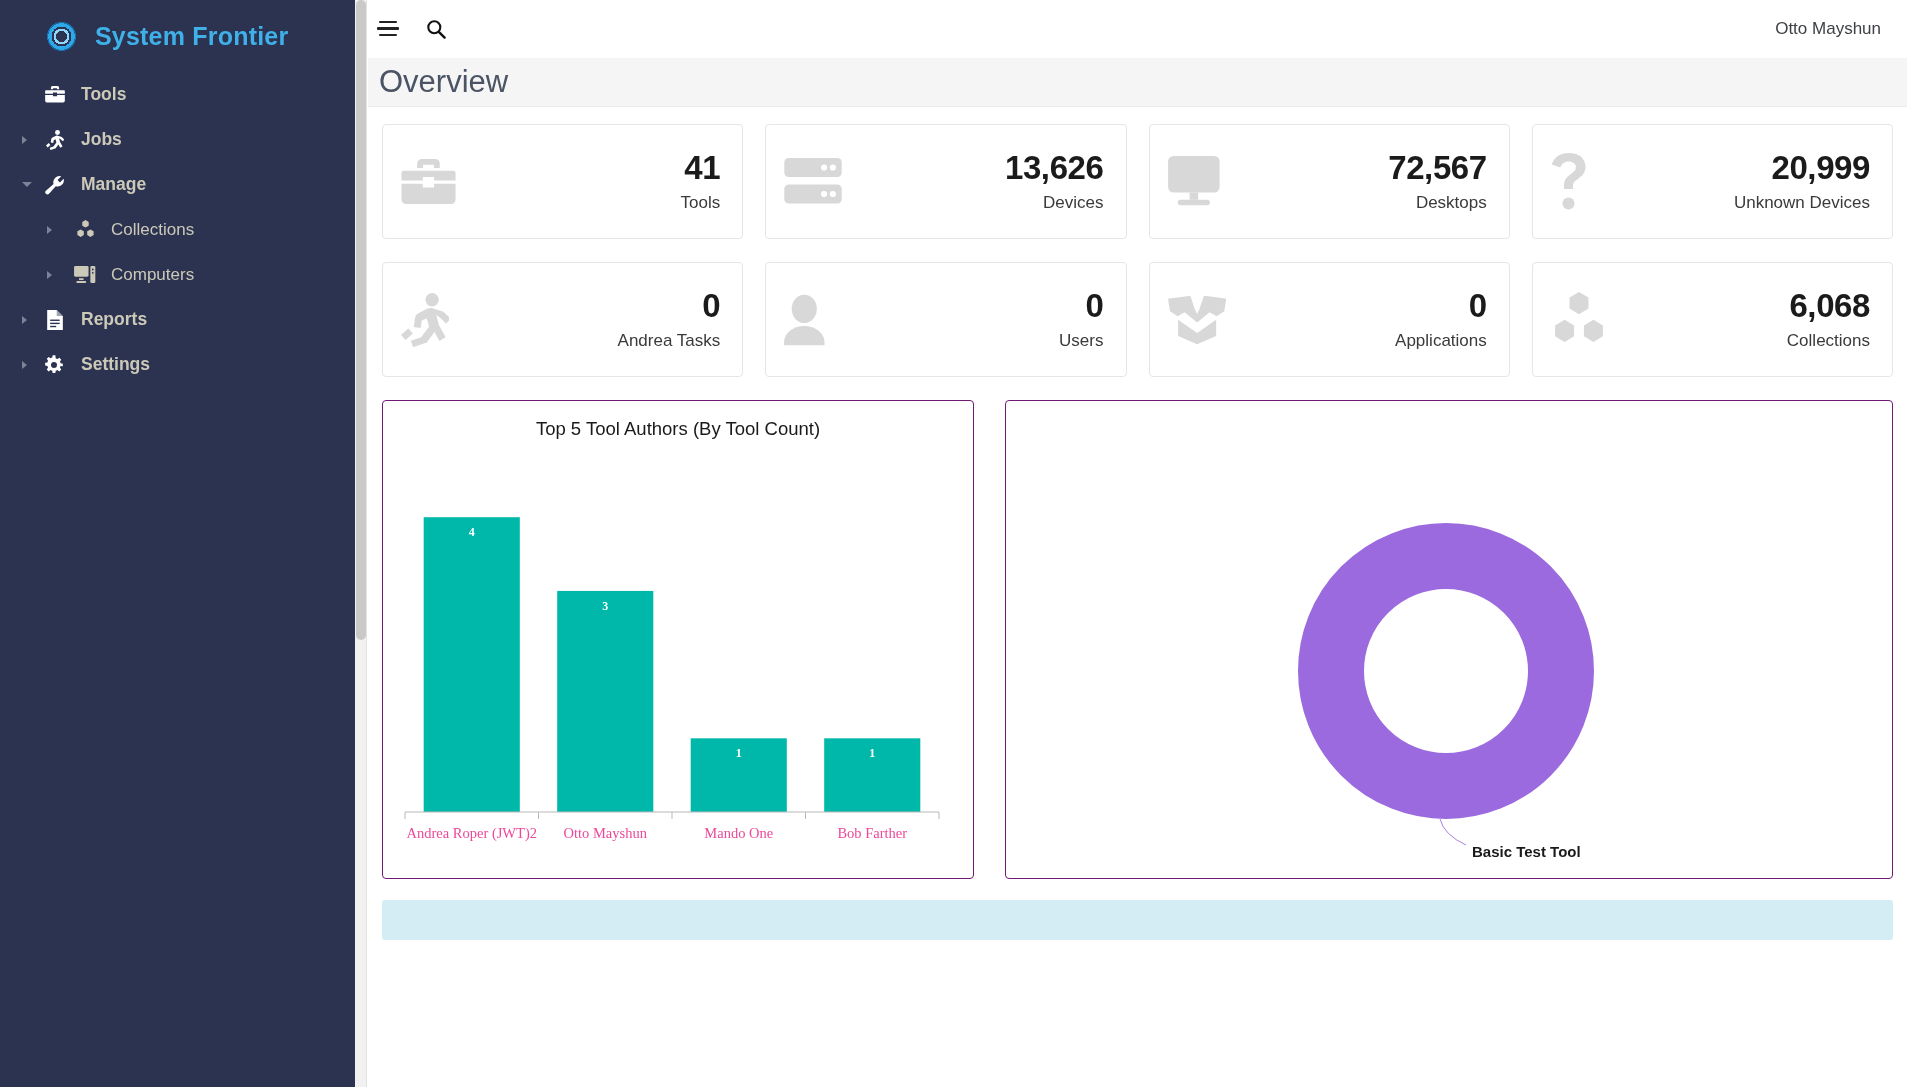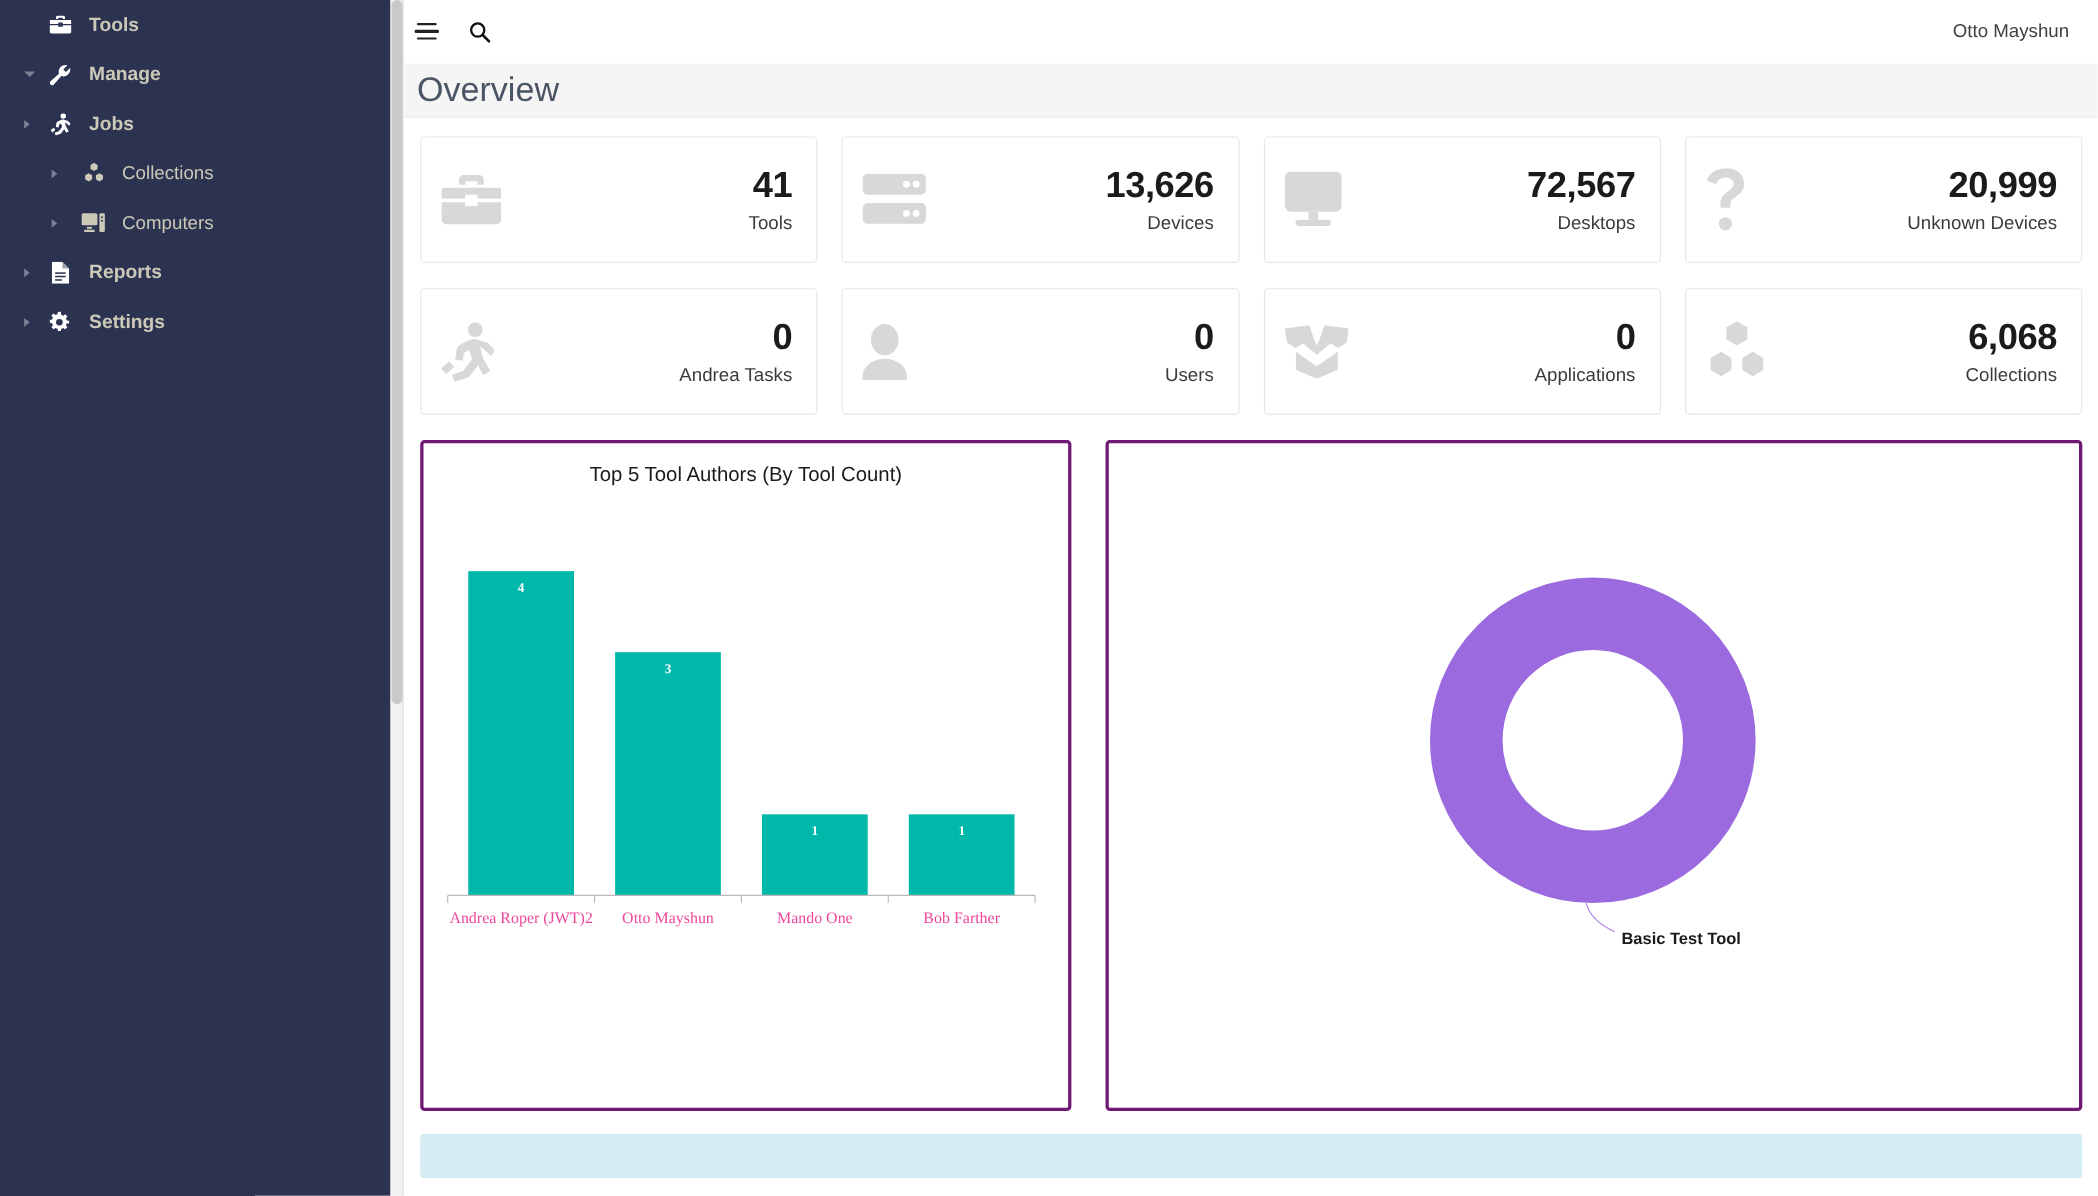--- a/index.html
+++ b/index.html
@@ -122,22 +122,22 @@
   }
   .stat-ico { color: #d8d8d8; flex: 0 0 auto; display: flex; align-items: center; }
   .stat-txt {
     margin-left: auto; text-align: right; line-height: 1.05;
   }
   .stat-num { font-size: 33px; font-weight: 600; color: #1b1b1b; letter-spacing: -.4px; }
   .stat-lbl { font-size: 17px; color: #3a3a3a; margin-top: 8px; }
 
   .chart-row { display: flex; gap: 31px; }
   .chart-card {
-    border: 3px solid #701a75; border-radius: 4px; background: #fff;
-    height: 610px; position: relative; overflow: hidden;
+    border: 1px solid #701a75; border-radius: 4px; background: #fff;
+    height: 479px; position: relative; overflow: hidden;
   }
   #bar-card { width: 592px; }
   #donut-card { flex: 1 1 auto; }
   .chart-title {
     text-align: center; font-size: 18.5px; color: #1a1a1a;
     font-weight: 400; padding-top: 17px;
   }
   #donut-card .chart-title { padding-top: 24px; }
 
   #bar-plot { position: absolute; left: 0; top: 54px; width: 592px; height: 420px; }
@@ -161,51 +161,57 @@
   #info-panel {
     margin: 21px 14px 0 14px; height: 40px;
     background: #d4ecf3; border-radius: 3px;
   }
 </style>
 </head>
 <body>
 
 <div id="sidebar">
 
+  <div id="brand">
+    <div id="brand-logo">
+      <div class="ring-o"></div>
+    </div>
+    <div id="brand-text">System Frontier</div>
+  </div>
 
   <div id="nav-list">
       <div class="nav-item lvl1">
         <span class="nav-ico">
           <svg width="20" height="16.4" viewBox="0 0 24 20" fill="#ffffff">
       <path d="M9 0h6a2 2 0 0 1 2 2v2h-2.6V2.6H9.6V4H7V2a2 2 0 0 1 2-2z"></path>
       <path d="M1 5.2h22a1 1 0 0 1 1 1v3.3H14.5V8H9.5v1.5H0V6.2a1 1 0 0 1 1-1z"></path>
       <path d="M0 11h9.5v1.6h5V11H24v7a2 2 0 0 1-2 2H2a2 2 0 0 1-2-2z"></path>
           </svg>
         </span>
         <span class="nav-label">Tools</span>
       </div>
       <div class="nav-item lvl1">
-        <span class="caret open"></span>
-        <span class="nav-ico">
-          <svg width="20" height="20" viewBox="0 0 24 24" fill="#ffffff">
-      <path d="M22.4 4.5 17.9 9l-2.9-2.9 4.5-4.5a7.4 7.4 0 0 0-9.2 9.3L1.1 18.9a2.6 2.6 0 0 0 3.7 3.7l8.1-9.2a7.4 7.4 0 0 0 9.5-8.9z"></path>
-          </svg>
-        </span>
-        <span class="nav-label">Manage</span>
-      </div>
-      <div class="nav-item lvl1">
         <span class="caret"></span>
         <span class="nav-ico">
           <svg width="17.6" height="20" viewBox="0 0 22 25" fill="#ffffff">
       <circle cx="14.4" cy="3.1" r="3.1"></circle>
       <path d="M12.6 7.1 8 9.4c-.9.5-1.4 1.3-1.5 2.2l-.6 4.1 3.2.5.5-3.3 2.3-1.2 1.1 3.9-3.7 4.9-4.7 1.6 1 3 5.7-1.9c.4-.2.8-.4 1-.8l3.2-4.3 2.3 4.1 2.9-1.7-3.1-5.6-1.3-4.7 2 1.4 2.6 2.5 2.1-2.2-3-2.9c-.3-.3-.6-.5-1-.6l-4.5-1.3c-.7-.2-1.4-.1-1.9.1z"></path>
       <path d="M3.4 16.4 0 19.4l2.1 2.4 3.4-3z"></path>
           </svg>
         </span>
         <span class="nav-label">Jobs</span>
+      </div>
+      <div class="nav-item lvl1">
+        <span class="caret open"></span>
+        <span class="nav-ico">
+          <svg width="20" height="20" viewBox="0 0 24 24" fill="#ffffff">
+      <path d="M22.4 4.5 17.9 9l-2.9-2.9 4.5-4.5a7.4 7.4 0 0 0-9.2 9.3L1.1 18.9a2.6 2.6 0 0 0 3.7 3.7l8.1-9.2a7.4 7.4 0 0 0 9.5-8.9z"></path>
+          </svg>
+        </span>
+        <span class="nav-label">Manage</span>
       </div>
       <div class="nav-item lvl2">
         <span class="caret"></span>
         <span class="nav-ico">
           <svg width="19" height="19" viewBox="0 0 26 26" fill="#ccc9b8">
       <path d="M13 0 8.6 2.6v5.1L13 10.3l4.4-2.6V2.6z"></path>
       <path d="M6.3 12.9 1.9 15.5v5.1l4.4 2.6 4.4-2.6v-5.1z"></path>
       <path d="M19.7 12.9l-4.4 2.6v5.1l4.4 2.6 4.4-2.6v-5.1z"></path>
           </svg>
         </span>

